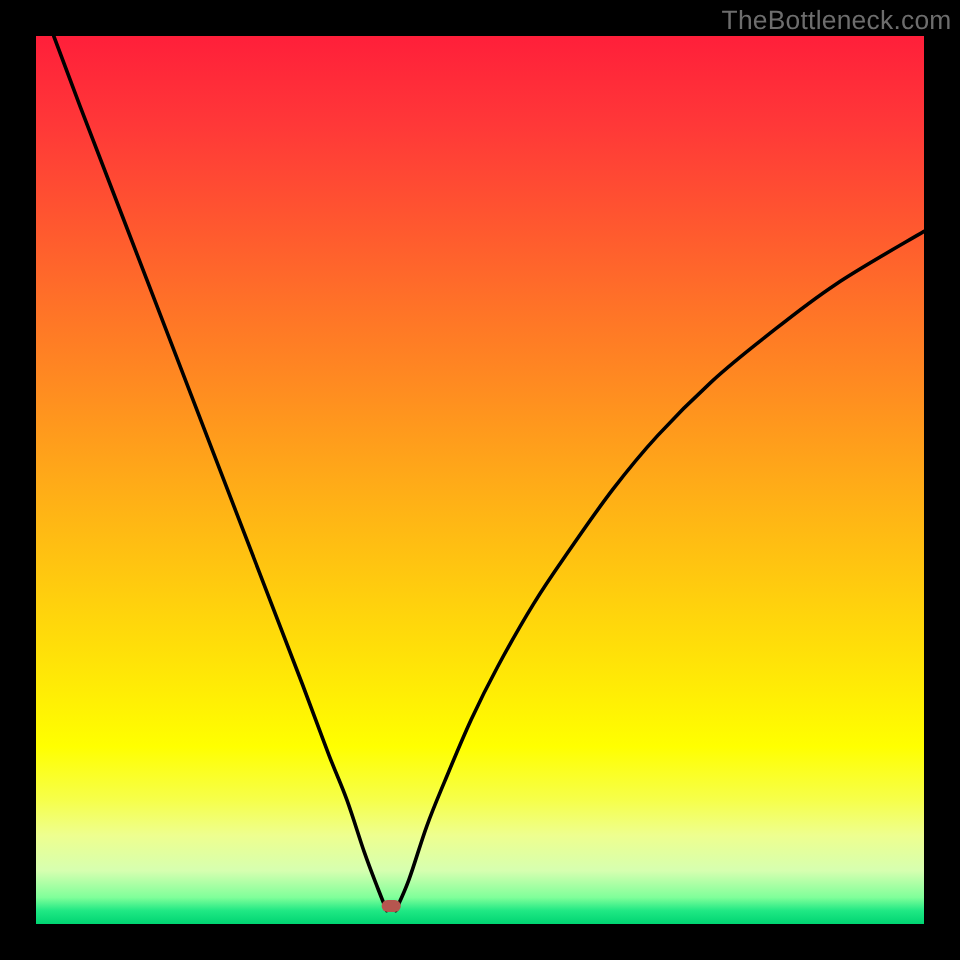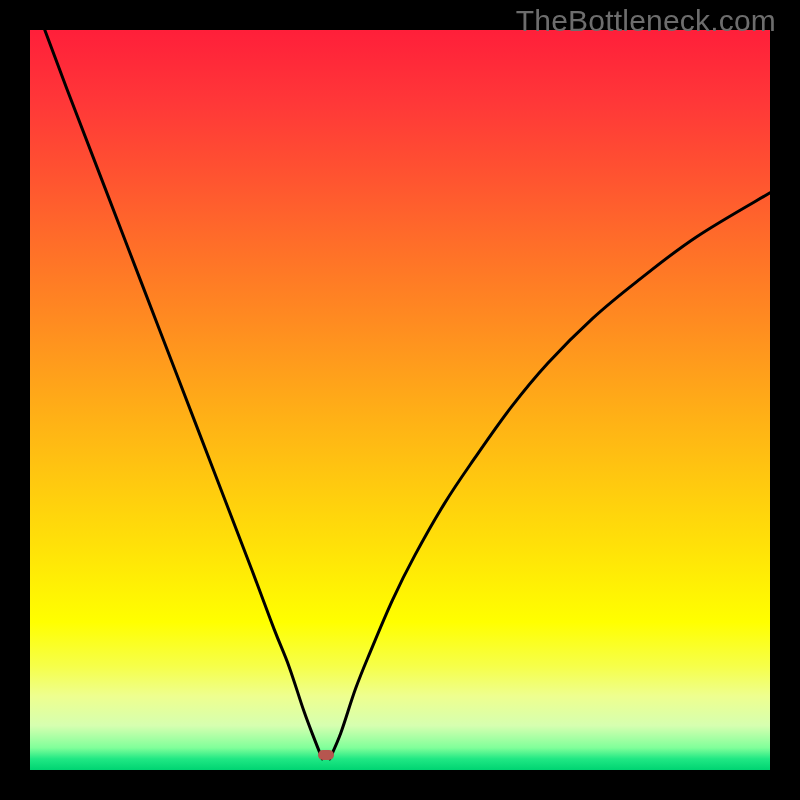--- a/index.html
+++ b/index.html
@@ -44,22 +44,22 @@
   .marker {
     position: absolute;
     width: 16px;
     height: 10px;
     border-radius: 5px;
     transform: translate(-50%, -50%);
   }
   .watermark {
     position: absolute;
     top: 4px;
-    right: 24px;
-    font-size: 30px;
+    right: 7px;
+    font-size: 22px;
     color: #6d6d6d;
     font-weight: 500;
     letter-spacing: 0.2px;
   }
 </style>
 </head>
 <body>
 
 <div class="frame">
 

